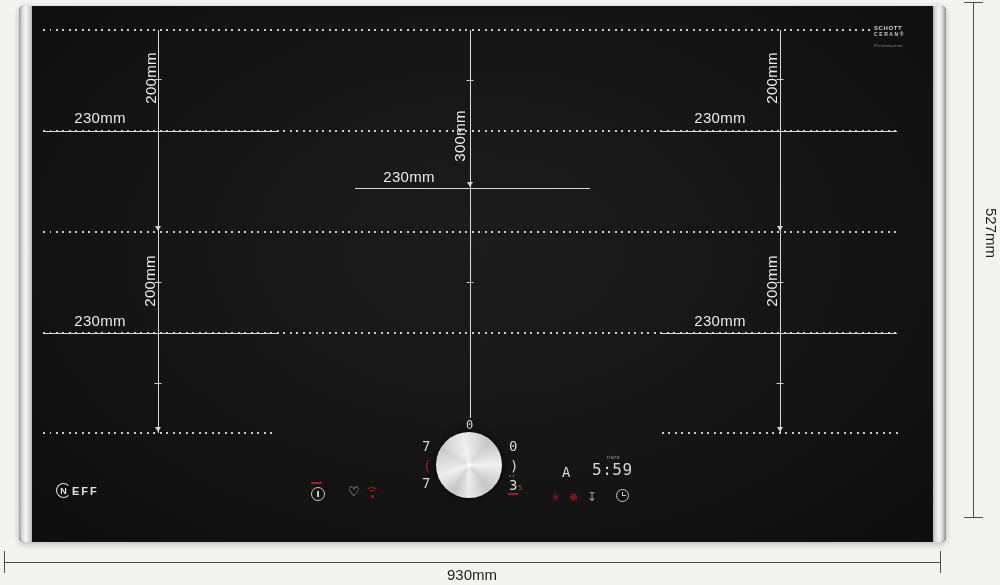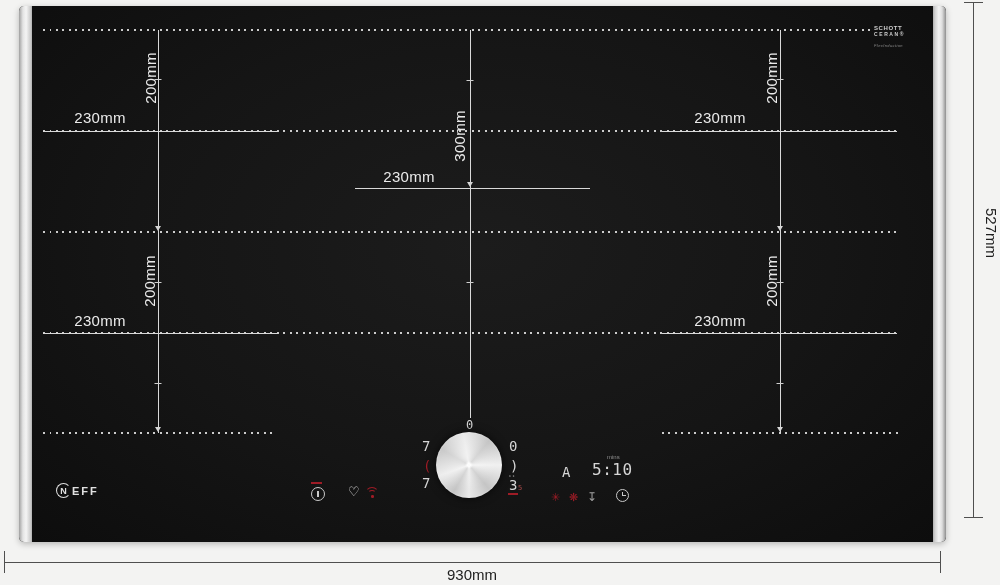--- a/index.html
+++ b/index.html
@@ -160,21 +160,21 @@
 
   <div class="seg" style="left:509px;top:439px;">0</div>
   <div class="seg" style="left:510px;top:459px;">)</div>
   <div class="seg" style="left:509px;top:474px;font-size:4px;color:#bbbbbb;letter-spacing:1px;">▸▸</div>
   <div class="seg" style="left:509px;top:478px;">3</div>
   <div class="seg" style="left:518px;top:485px;font-size:7px;color:#aa4a4a;">5</div>
   <div class="reddash" style="left:508px;top:493px;width:10px;height:1.5px;"></div>
 
   <div class="seg" style="left:562px;top:465px;">A</div>
   <div class="seg" style="left:607px;top:454px;font-size:6px;color:#909090;font-family:'Liberation Sans',sans-serif;">mins</div>
-  <div class="seg" style="left:592px;top:462px;font-size:16px;letter-spacing:.5px;">5:10</div>
+  <div class="seg" style="left:592px;top:462px;font-size:16px;letter-spacing:.5px;">5:59</div>
 
   <div class="glyph" style="left:551px;top:492px;font-size:11px;color:var(--red);">✳</div>
   <div class="glyph" style="left:569px;top:492px;font-size:11px;color:var(--red);">❋</div>
   <div class="glyph" style="left:587px;top:491px;font-size:12px;color:#a0a0a0;">↧</div>
   <div class="clock">
     <span class="h1"></span>
     <span class="h2"></span>
   </div>
 
   <div class="odim" style="left:4px;top:562px;width:937px;height:1px;"></div>

